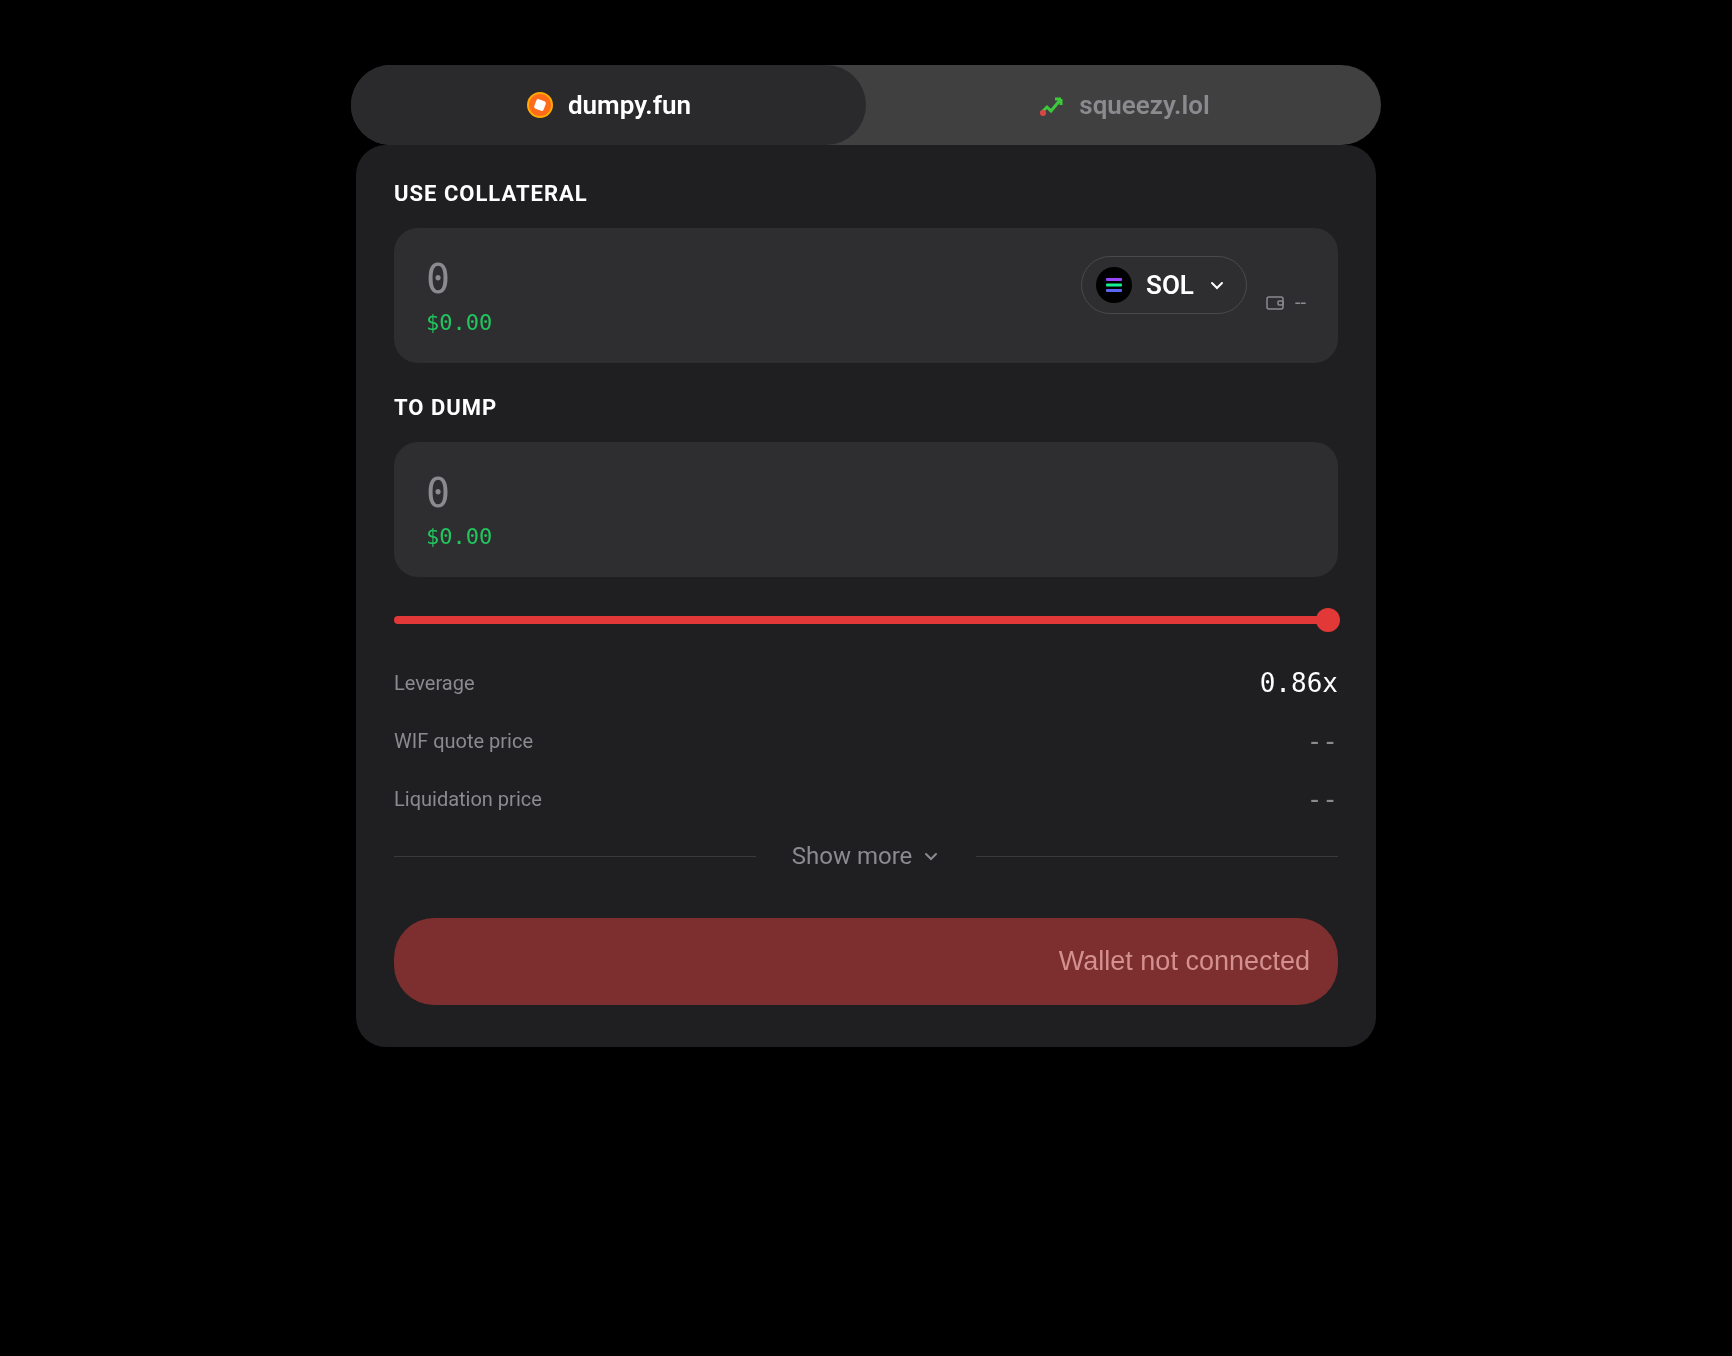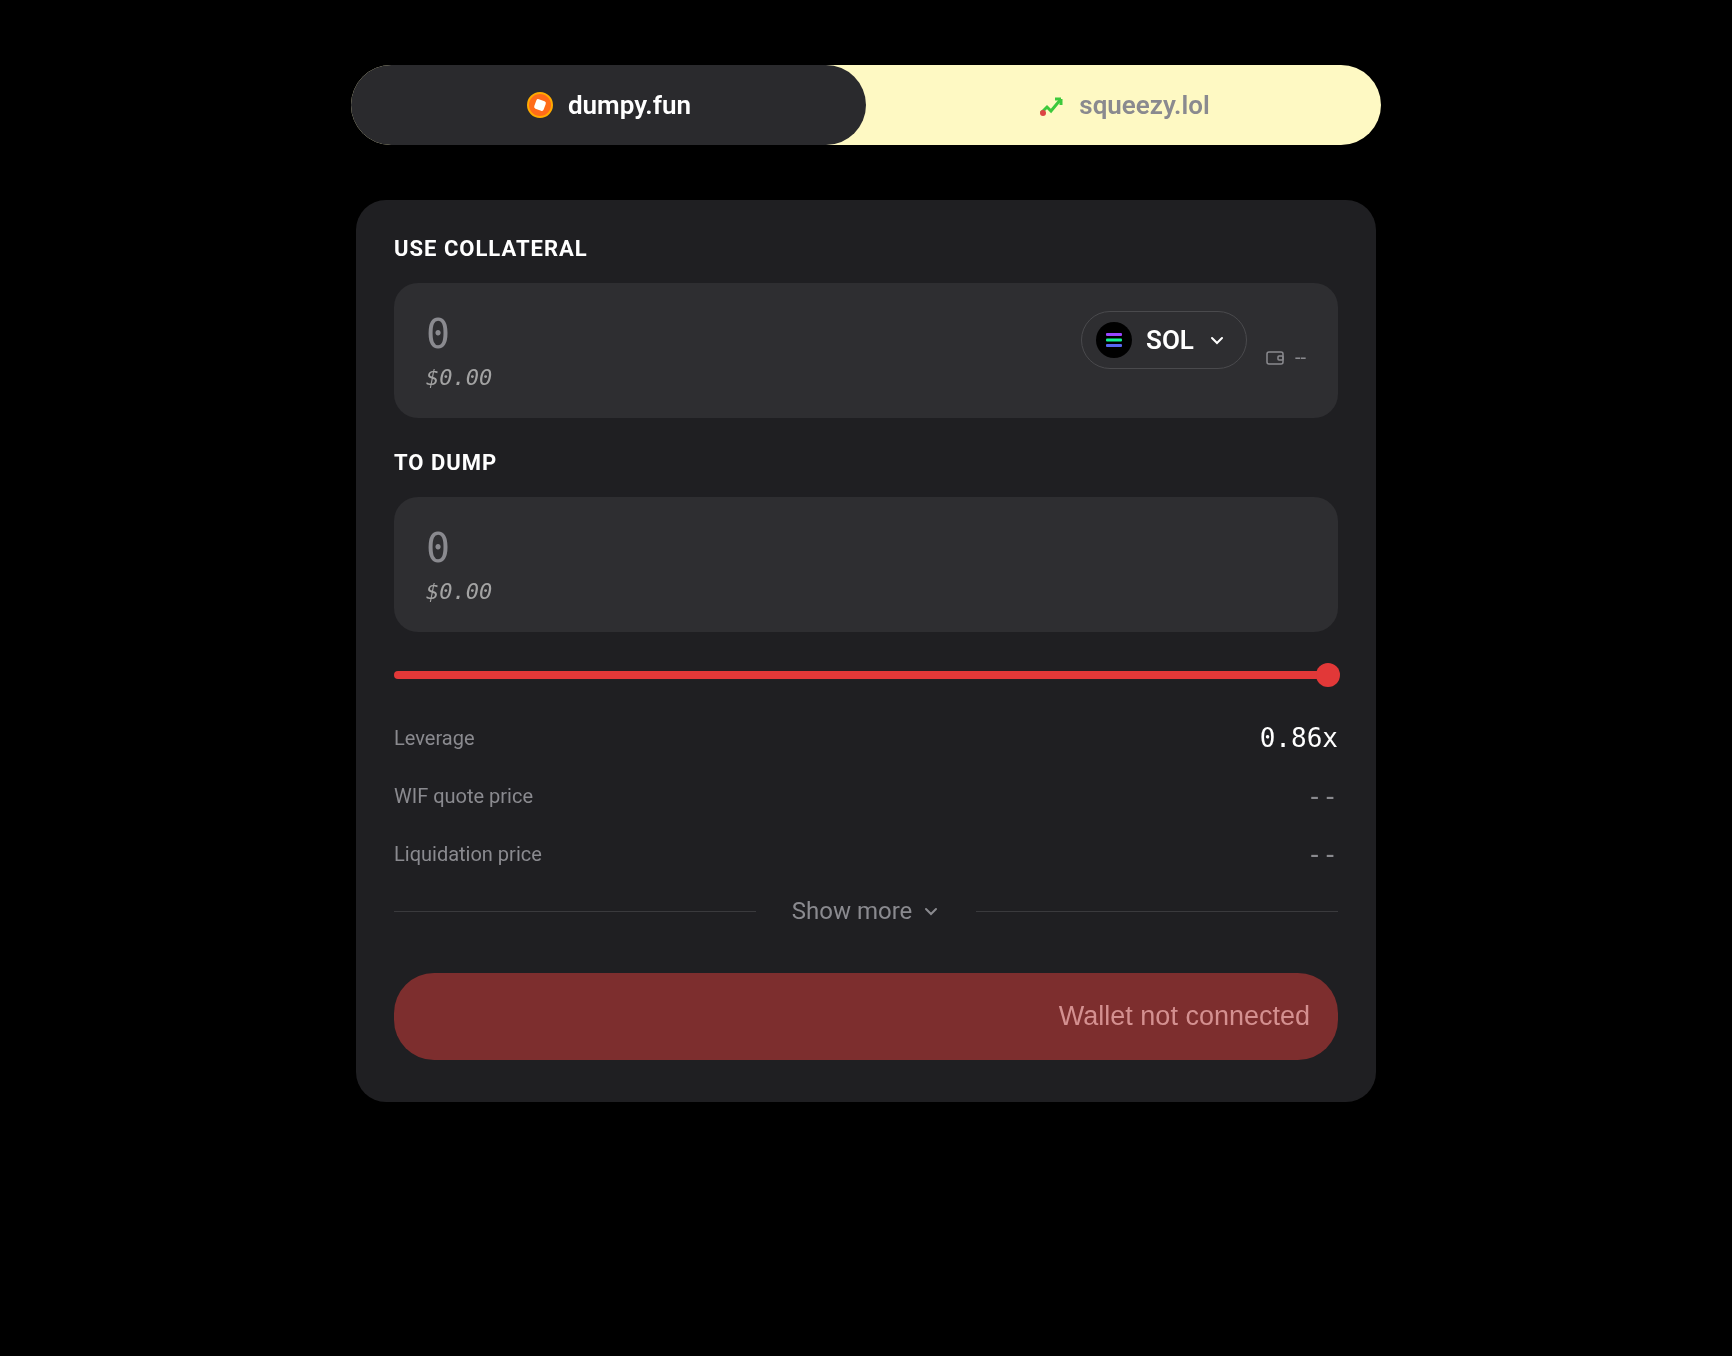--- a/index.html
+++ b/index.html
@@ -12,21 +12,21 @@
       font-family: -apple-system, BlinkMacSystemFont, "Segoe UI", Roboto, sans-serif;
       width: 1732px;
       height: 1356px;
       display: flex;
       flex-direction: column;
       align-items: center;
       padding-top: 65px;
     }
     .tabs {
       display: flex;
-      background: #fef9c3;
+      background: #404040;
       border-radius: 40px;
       padding: 0;
       width: 1030px;
       height: 80px;
     }
     .tab {
       flex: 1;
       display: flex;
       align-items: center;
       justify-content: center;
@@ -44,21 +44,20 @@
       color: #8a8a8f;
     }
     .tab-icon {
       width: 28px;
       height: 28px;
       display: inline-flex;
       align-items: center;
       justify-content: center;
     }
     .card {
-      margin-top: 55px;
       width: 1020px;
       background: #1f1f22;
       border-radius: 30px;
       padding: 36px 38px 42px 38px;
     }
     .section-label {
       color: #ffffff;
       font-size: 22px;
       font-weight: 700;
       letter-spacing: 1px;
@@ -83,22 +82,21 @@
     }
     .amount-display {
       font-family: "SF Mono", Monaco, monospace;
       font-size: 40px;
       color: #8a8a8f;
       font-weight: 400;
     }
     .usd-display {
       font-family: "SF Mono", Monaco, monospace;
       font-size: 22px;
-      color: #a3a3a3;
-      font-style: italic;
+      color: #22c55e;
     }
     .input-right {
       display: flex;
       align-items: flex-end;
       gap: 18px;
     }
     .token-selector {
       display: flex;
       align-items: center;
       gap: 14px;

